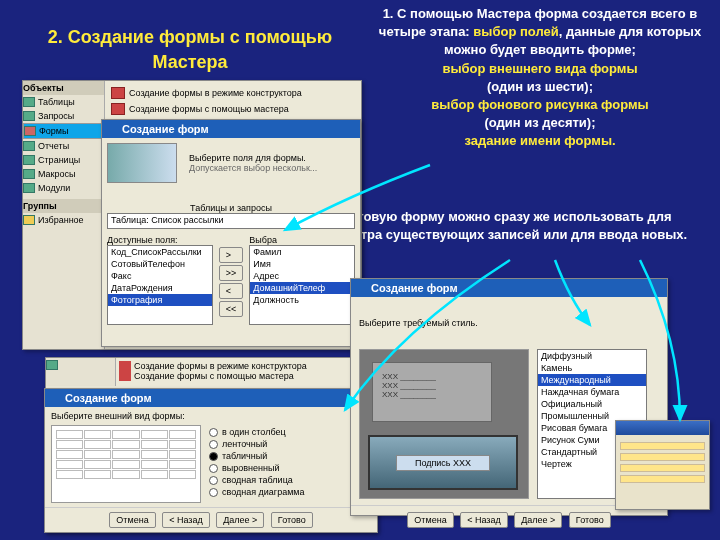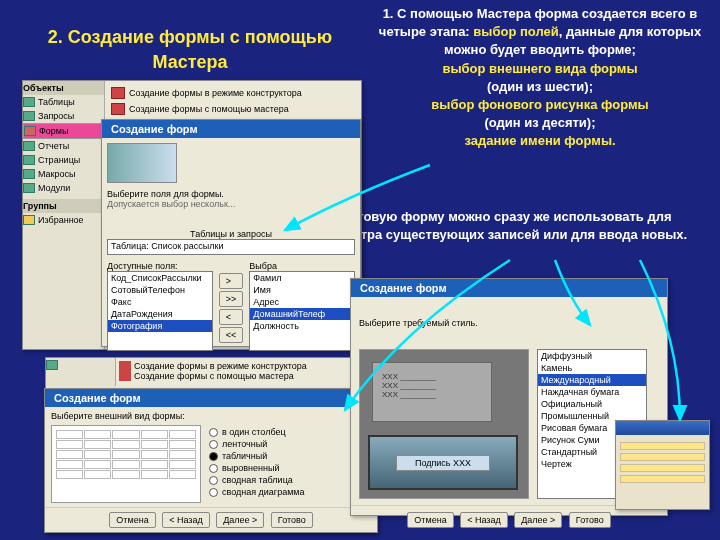--- a/index.html
+++ b/index.html
@@ -5,29 +5,29 @@
   * { margin:0; padding:0; box-sizing:border-box; font-family:Tahoma,Arial,sans-serif; }
   body { width:720px; height:540px; background:#1a237e; position:relative; overflow:hidden; }
   .slide { position:absolute; }
   .title-left { left:20px; top:25px; width:340px; color:#ffeb3b; font-size:18px; font-weight:bold; text-align:center; line-height:1.4; }
   .title-right { left:370px; top:5px; width:340px; color:#fff; font-size:13px; font-weight:bold; text-align:center; line-height:1.4; }
   .title-right .yellow { color:#ffeb3b; }
   .mid-text { left:300px; top:208px; width:400px; color:#fff; font-size:13px; font-weight:bold; text-align:center; line-height:1.4; }
 
   .window { position:absolute; background:#ece9d8; border:1px solid #888; font-size:9px; box-shadow:2px 2px 4px rgba(0,0,0,.3); }
   .titlebar { background:linear-gradient(#3b6ec5,#1e4a9c); color:#fff; padding:2px 4px; font-size:10px; font-weight:bold; }
-  .wiz-title { background:#1e5fb8; color:#fff; padding:3px 9px; font-size:11px; font-weight:bold; }
+  .wiz-title { background:#1e5fb8; color:#fff; padding:3px 20px; font-size:11px; font-weight:bold; }
   .pane { background:#fff; border:1px solid #999; }
   .btn { display:inline-block; background:#ece9d8; border:1px solid #888; padding:2px 6px; font-size:9px; margin:0 2px; border-radius:2px; }
   .listbox { background:#fff; border:1px solid #7a7a7a; font-size:9px; }
   .listbox div { padding:1px 3px; }
   .listbox .sel { background:#1e4fc1; color:#fff; }
   .sidebar-item { padding:2px 0; display:flex; align-items:center; gap:3px; }
   .sidebar-item .ic { width:12px; height:10px; background:#5a8; border:1px solid #376; }
-  .sidebar-item.sel { background:#ec4899; border:1px solid #999; }
+  .sidebar-item.sel { background:#0ea5e9; border:1px solid #999; }
   .radio { display:flex; align-items:center; gap:4px; margin:2px 0; font-size:9px; }
   .radio .dot { width:9px; height:9px; border:1px solid #555; border-radius:50%; background:#fff; }
   .arrow { position:absolute; }
   .grid-cell { border:1px solid #bbb; }
 </style>
 </head>
 <body>
 
 <div class="slide title-left">2. Создание формы с помощью Мастера</div>
 <div class="slide title-right">
@@ -84,21 +84,21 @@
           </div>
         <div style="display:flex; align-items:center; gap:4px; padding:2px;">
             <span style="width:14px;height:12px;background:#c44;border:1px solid #822;"></span>
             <span>Создание формы с помощью мастера</span>
           </div>
       </div>
 
       <div class="window" style="left:-4px; top:38px; width:260px; height:228px;">
         <div class="wiz-title">Создание форм</div>
         <div style="padding:5px;">
-          <div style="display:flex; gap:6px; flex-direction:column;">
+          <div style="display:flex; gap:12px; align-items:center;">
             <div style="width:70px; height:40px; border:1px solid #888; background:linear-gradient(90deg,#7aa,#cde);"></div>
             <div>
               <div>Выберите поля для формы.</div>
               <div style="color:#666;">Допускается выбор нескольк...</div>
             </div>
           </div>
           <div style="margin-top:20px;text-align:center;">Таблицы и запросы</div>
           <div class="listbox" style="height:16px; padding:1px 3px;">Таблица: Список рассылки</div>
           <div style="display:flex; gap:4px; margin-top:6px;">
             <div style="flex:1;">

